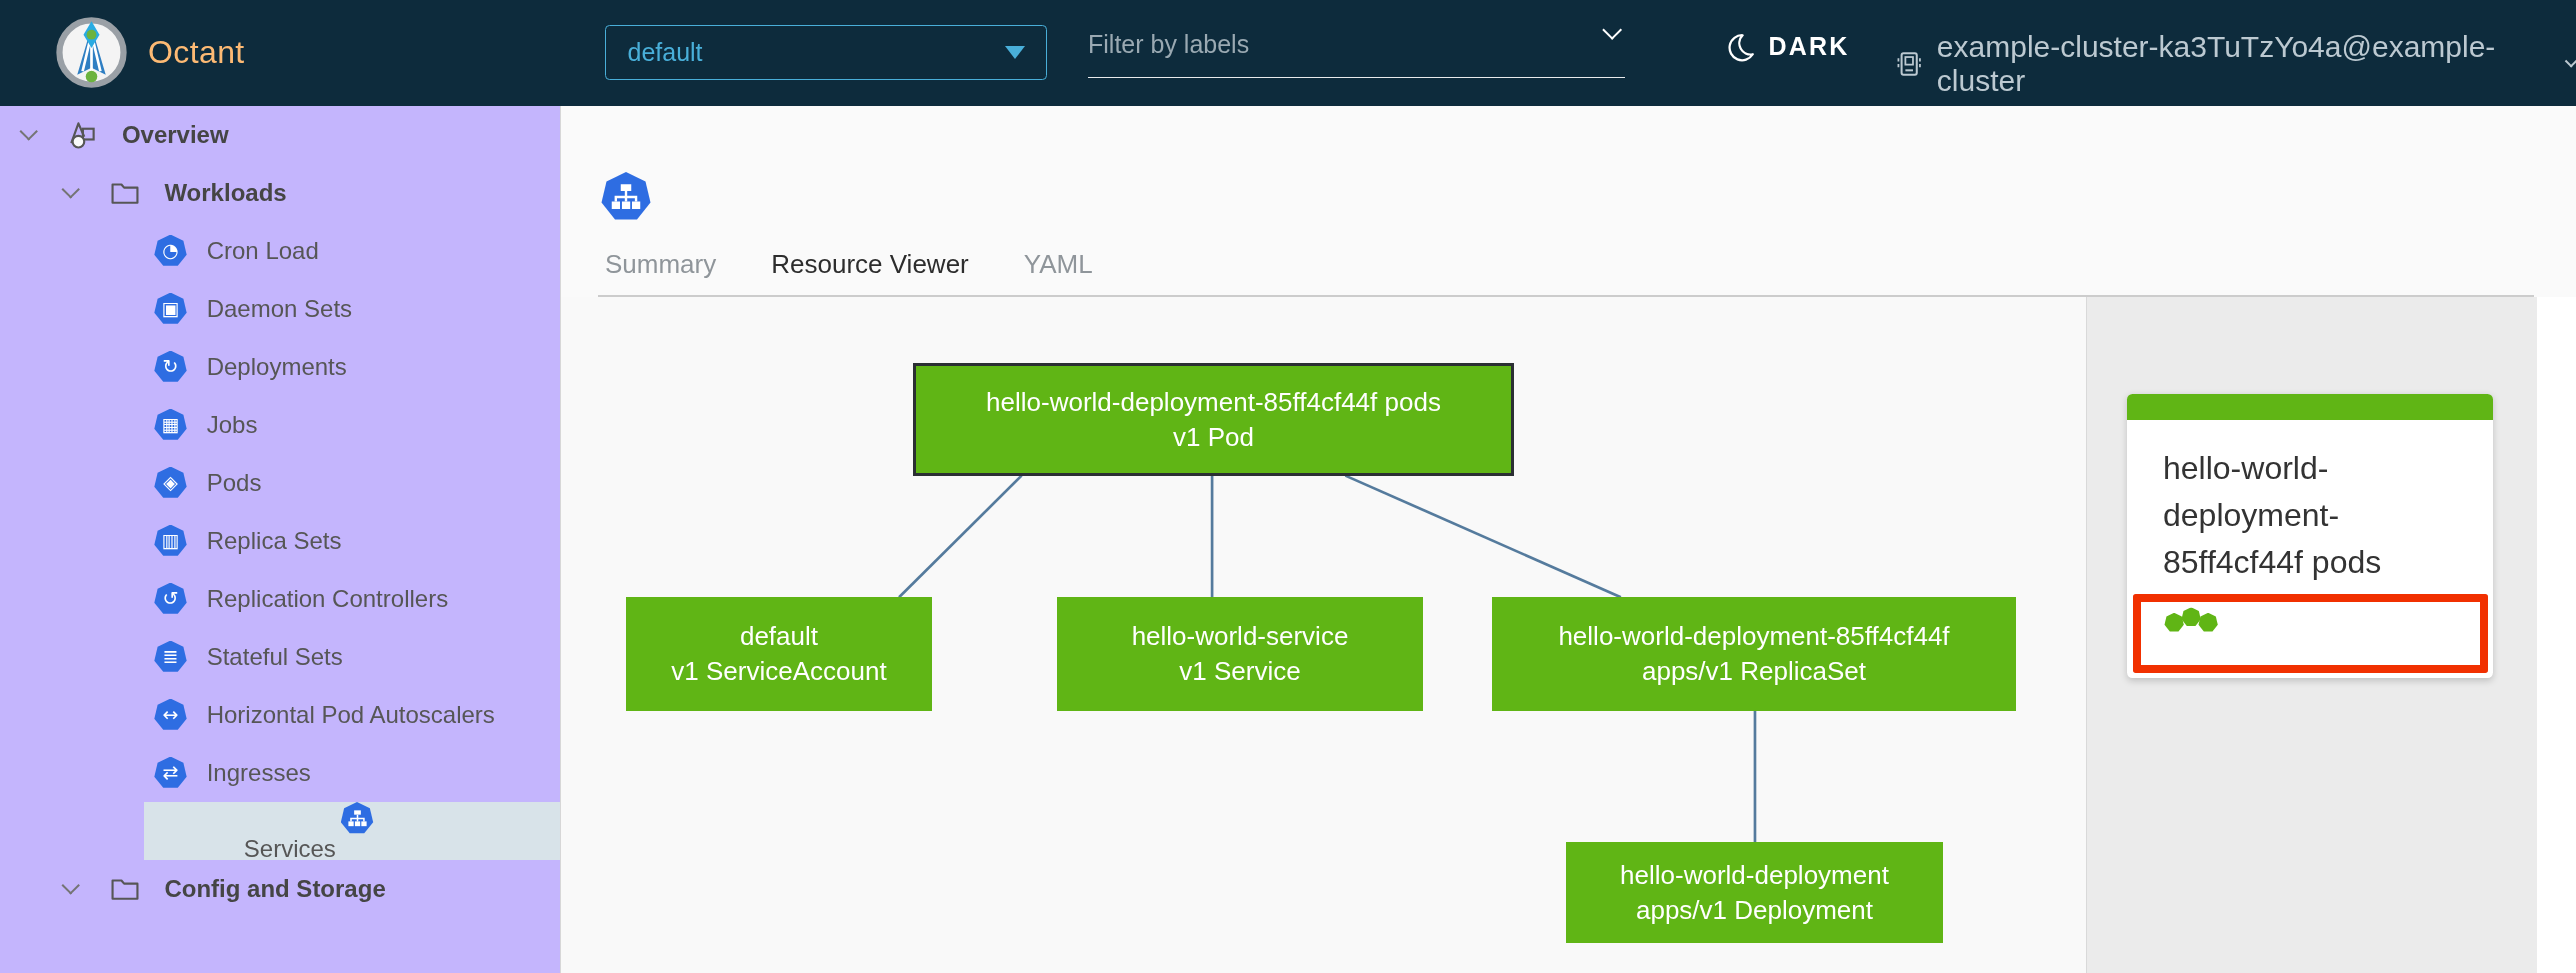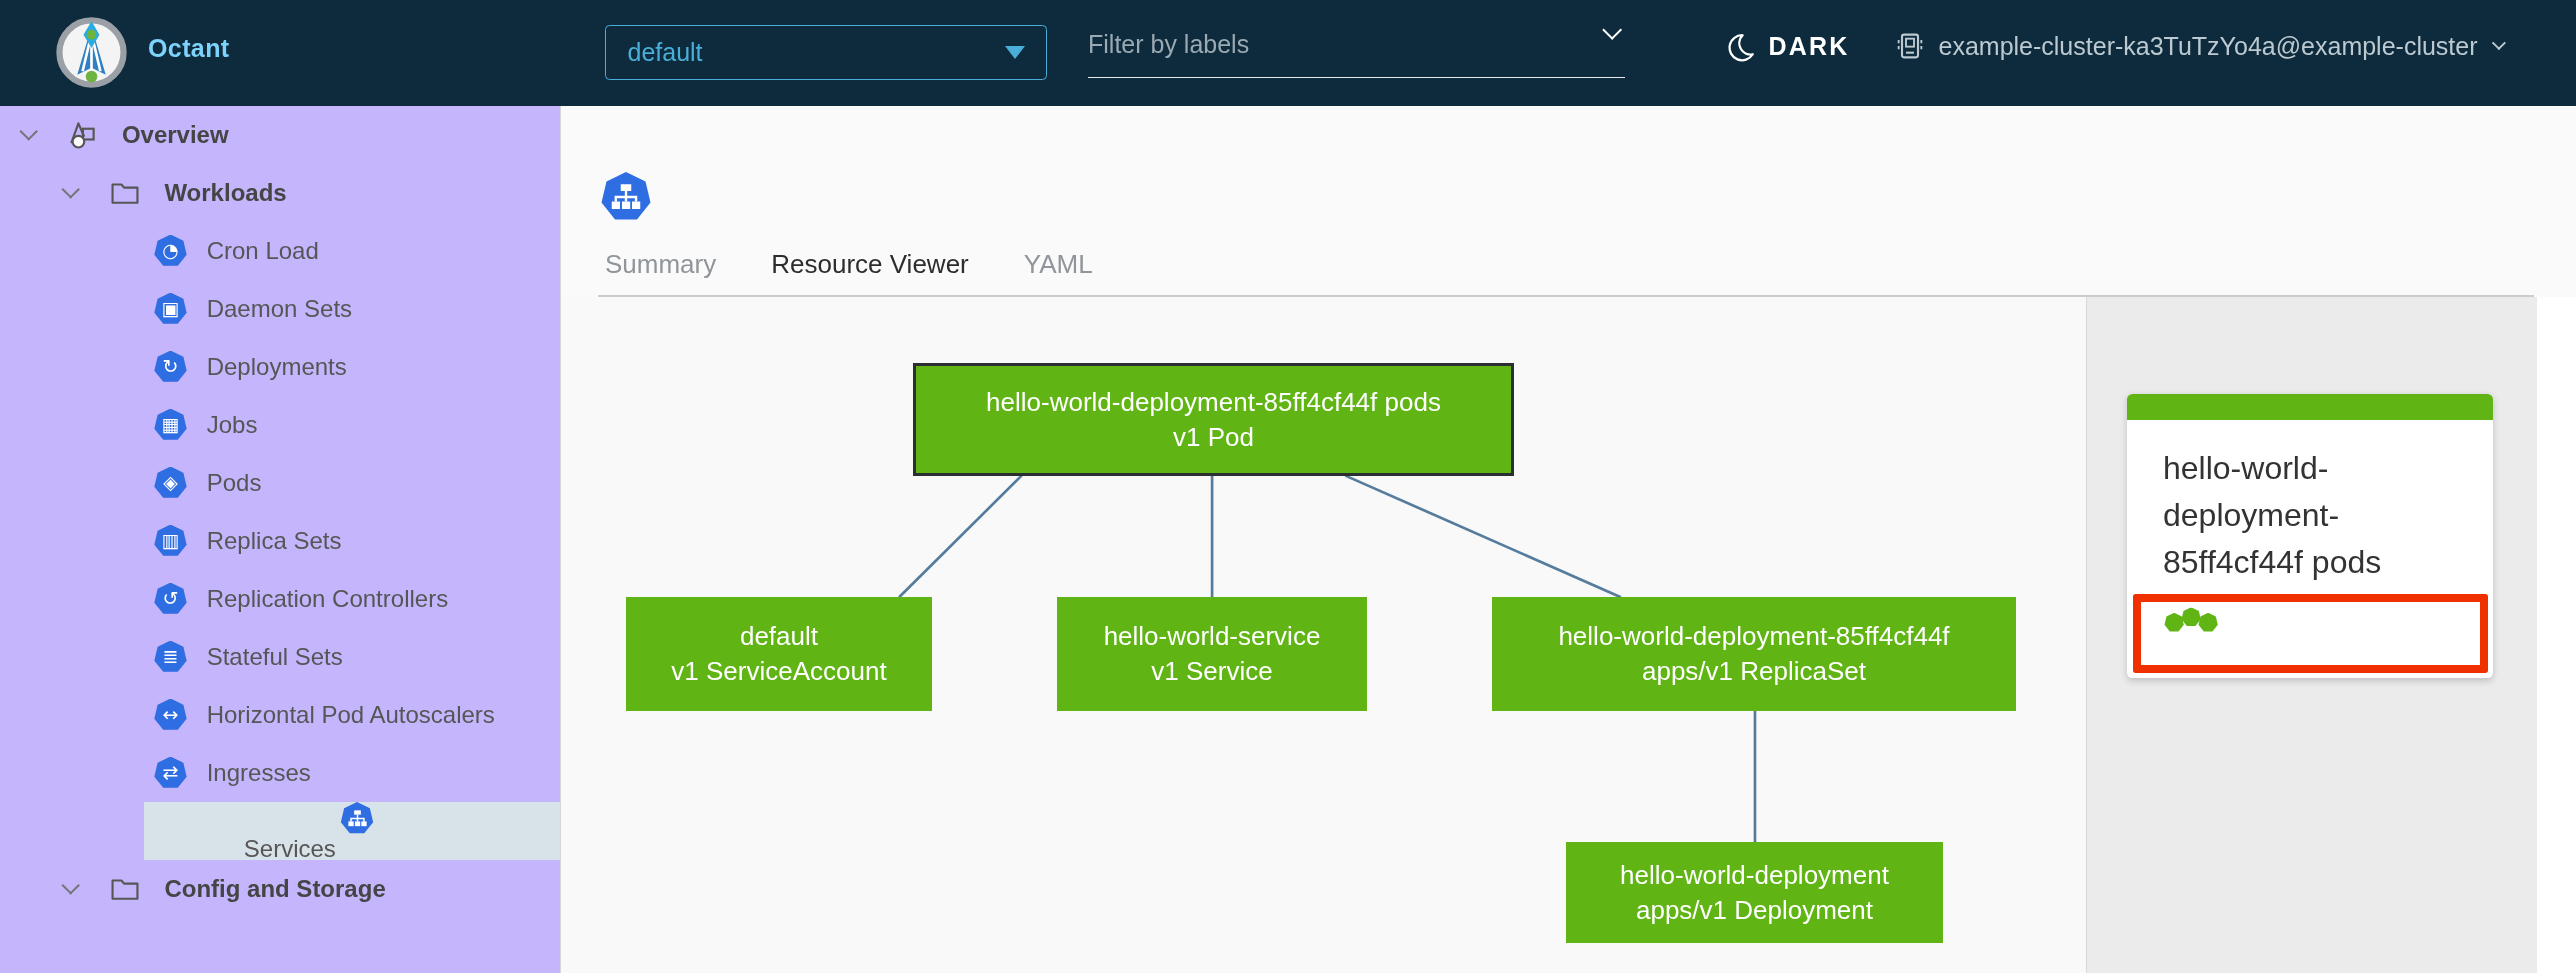--- a/index.html
+++ b/index.html
@@ -3,22 +3,22 @@
 <meta charset="utf-8">
 <style>
   * { margin:0; padding:0; box-sizing:border-box; }
   html,body { width:2576px; height:973px; overflow:hidden; background:#fff;
     font-family:"Liberation Sans","DejaVu Sans",sans-serif; }
 
   
   .header { position:absolute; left:0; top:0; width:2576px; height:106px;
     background:#0d2b3c; z-index:5; }
   .logo { position:absolute; left:55px; top:16px; width:73px; height:73px; }
-  .app-title { position:absolute; left:148px; top:34px; color:#7dd3fc;
-    font-size:25px; font-weight:700; letter-spacing:0.4px; }
+  .app-title { position:absolute; left:148px; top:34px; color:#fdba74;
+    font-size:32px; font-weight:400; letter-spacing:0.4px; }
   .ns-select { position:absolute; left:605px; top:25px; width:442px; height:55px;
     border:1.8px solid #49afd9; border-radius:4.5px; display:flex; align-items:center;
     padding:0 21.5px; cursor:pointer; }
   .ns-value { color:#49afd9; font-size:25px; flex:1; }
   .ns-caret { width:0; height:0; border-left:10.7px solid transparent;
     border-right:10.7px solid transparent; border-top:13.4px solid #49afd9; }
   .filter-wrap { position:absolute; left:1088px; top:30px; width:537px; height:48px;
     border-bottom:1.8px solid #e8eaec; display:flex; align-items:flex-start; }
   .filter-input { flex:1; background:transparent; border:none; outline:none;
     color:#e8eaec; font-size:25px; font-family:inherit; }
@@ -26,21 +26,21 @@
   .chev { display:inline-block; border-style:solid; border-color:#fff;
     border-width:0 2.7px 2.7px 0; transform:rotate(45deg); }
   .filter-chev { width:14.3px; height:14.3px; margin:-7.2px 5.4px 0 0; }
   .theme-toggle { position:absolute; left:1726px; top:32px; display:flex;
     align-items:flex-start; gap:12.5px; cursor:pointer; }
   .moon { width:30px; height:30px; }
   .theme-label { color:#fff; font-size:25px; font-weight:700; letter-spacing:2.2px; }
   .cluster-sel { position:absolute; left:1894px; top:30px; display:flex;
     align-items:center; gap:12.5px; cursor:pointer; }
   .host-ic { width:32px; height:32px; }
-  .cluster-label { color:#bcc9d1; font-size:25px; }
+  .cluster-label { color:#bcc9d1; font-size:30px; }
   .cluster-chev { width:9.8px; height:9.8px; border-color:#bcc9d1; border-width:0 2.2px 2.2px 0;
     margin:-5.4px 0 0 3.6px; }
 
   
   .sidebar { position:absolute; left:0; top:106px; width:561px; height:868px;
     background:#c4b5fd; border-right:1.8px solid #d7d7d7; z-index:4; }
   .srow { height:58px; display:flex; align-items:center; cursor:pointer; }
   .srow.selected { background:linear-gradient(to right, rgba(0,0,0,0) 144px, #d8e3e9 144px);flex-direction:column; }
   .schev { width:13.4px; height:13.4px; border-color:#747474; border-width:0 2.2px 2.2px 0;
     margin-top:-6.3px; flex:none; }
@@ -84,21 +84,21 @@
     background:#fff; }
   .edges { position:absolute; left:0; top:0; width:2015px; height:868px;
     pointer-events:none; }
   .node { position:absolute; background:#60b515; color:#fff; display:flex;
     flex-direction:column; align-items:center; justify-content:center;
     text-align:center; cursor:pointer; }
   .node.selected { border:3.6px solid #2b2f33; }
   .nname, .nkind { font-size:26px; line-height:35px; white-space:nowrap; }
   .n-pod  { left:352px; top:257px; width:601px; height:113px; }
   .n-sa   { left:65px;  top:491px; width:306px; height:114px; }
-  .n-svc  { left:496px; top:491px; width:310px; height:114px; }
+  .n-svc  { left:496px; top:491px; width:366px; height:114px; }
   .n-rs   { left:931px; top:491px; width:524px; height:114px; }
   .n-dep  { left:1005px; top:736px; width:377px; height:101px; }
 
   
   .card { position:absolute; left:41px; top:97px; width:366px; height:284px;
     background:#fff; border-radius:5.4px; box-shadow:0 2.7px 7.2px rgba(0,0,0,.18);
     cursor:pointer; }
   .card-topbar { height:26px; background:#60b515; border-radius:5.4px 5.4px 0 0; }
   .card-title { padding:25px 34px 0 36px; font-size:32px; line-height:47px;
     color:#333; word-break:break-word; }

